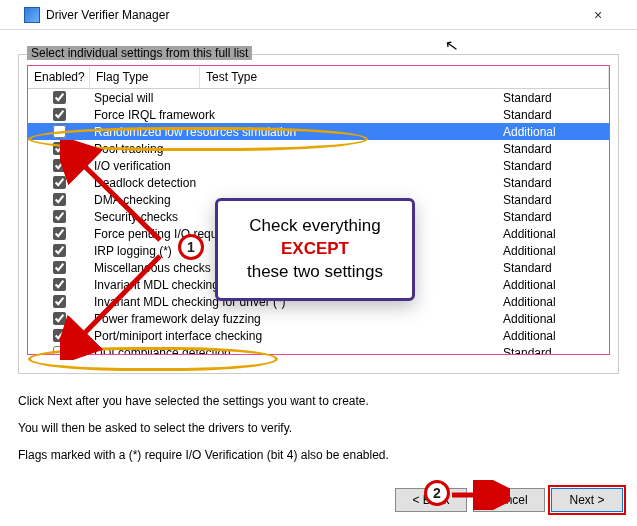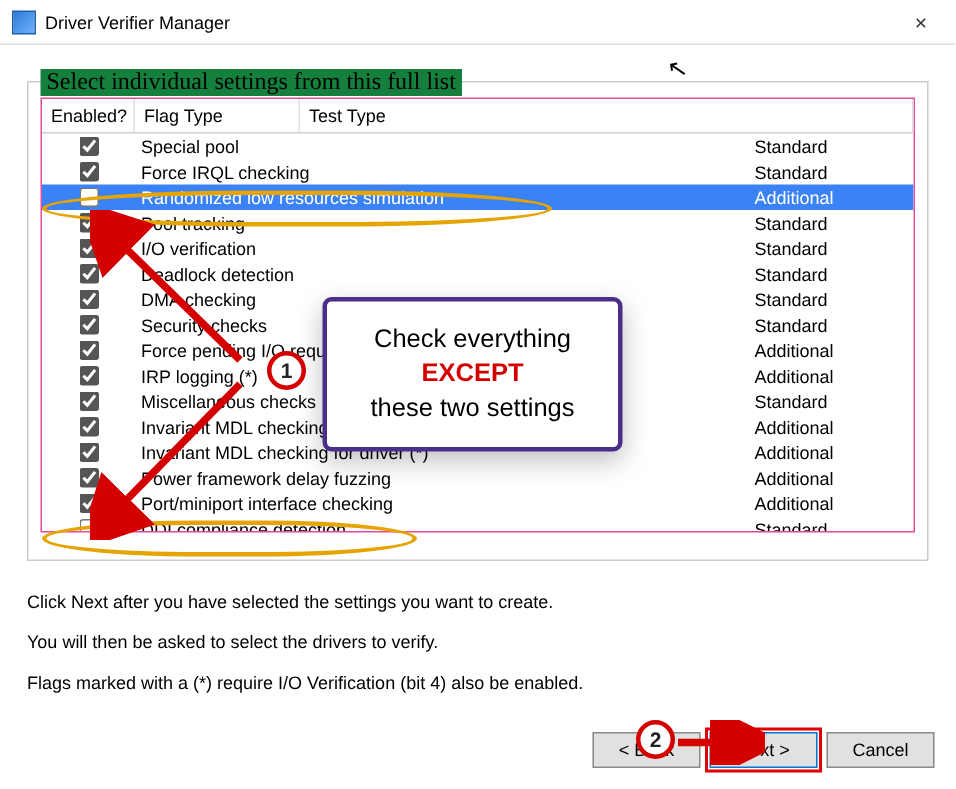--- a/index.html
+++ b/index.html
@@ -10,21 +10,21 @@
       background: #fff;
       width: 637px;
       height: 526px;
       overflow: hidden;
       position: relative;
     }
     .titlebar {
       height: 30px;
       display: flex;
       align-items: center;
-      padding: 0 8px;
+      padding: 0 24px;
       border-bottom: 1px solid #ddd;
       background: #fff;
     }
     .titlebar .icon {
       width: 16px; height: 16px; margin-right: 6px;
       background: linear-gradient(135deg,#2e7bd6,#6fb0ff);
       border: 1px solid #1a5fa8;
     }
     .titlebar .title { flex: 0 0 auto; }
     .titlebar .spacer { flex: 1; }
@@ -37,24 +37,23 @@
     .groupbox {
       border: 1px solid #ccc;
       position: relative;
       margin-top: 10px;
       padding: 10px 8px 8px 8px;
       height: 320px;
     }
     .groupbox-label {
       position: absolute;
       top: -9px; left: 8px;
-      background: #15803d;
+      background: #a3a3a3;
       padding: 0 4px;
-      font-size: 16px;
-      font-family: Liberation Serif, serif;
+      font-size: 12px;
     }
     .list {
       border: 1px solid #ec4899;
       height: 290px;
       overflow: hidden;
       position: relative;
     }
     .list-headers {
       display: flex;
       background: #fff;
@@ -158,28 +157,28 @@
       <div class="list-headers">
         <div class="col col-enabled">Enabled?</div>
         <div class="col col-flag">Flag Type</div>
         <div class="col col-test">Test Type</div>
       </div>
       <div class="list-body" id="list-body">
           <div class="row">
             <div class="cb">
               <input type="checkbox" checked="" style="">
             </div>
-            <div class="test">Special pool</div>
-            <div class="flag">Standard</div>
-          </div>
-          <div class="row">
-            <div class="cb">
-              <input type="checkbox" checked="" style="">
-            </div>
-            <div class="test">Force IRQL checking</div>
+            <div class="test">Special will</div>
+            <div class="flag">Standard</div>
+          </div>
+          <div class="row">
+            <div class="cb">
+              <input type="checkbox" checked="" style="">
+            </div>
+            <div class="test">Force IRQL framework</div>
             <div class="flag">Standard</div>
           </div>
           <div class="row selected">
             <div class="cb">
               <input type="checkbox" style="">
             </div>
             <div class="test">Randomized low resources simulation</div>
             <div class="flag">Additional</div>
           </div>
           <div class="row">
@@ -279,22 +278,22 @@
 
   <div class="instructions">
     <p>Click Next after you have selected the settings you want to create.</p>
     <p>You will then be asked to select the drivers to verify.</p>
     <p>Flags marked with a (*) require I/O Verification (bit 4) also be enabled.</p>
   </div>
 </div>
 
 <div class="buttons">
   <button class="btn">&lt; Back</button>
+  <button class="btn">Cancel</button>
   <button class="btn next-highlight">Next &gt;</button>
-  <button class="btn">Cancel</button>
 </div>
 
 <div class="oval" style="left:28px; top:127px; width:340px; height:24px;"></div>
 <div class="oval" style="left:28px; top:347px; width:250px; height:24px;"></div>
 
 <svg class="arrow" style="left:60px; top:140px; width:120px; height:110px;">
   <defs>
       <marker id="ah1" markerWidth="10" markerHeight="10" refX="5" refY="5" orient="auto">
         <path d="M0,0 L10,5 L0,10 z" fill="#d40000"></path>
       </marker>

